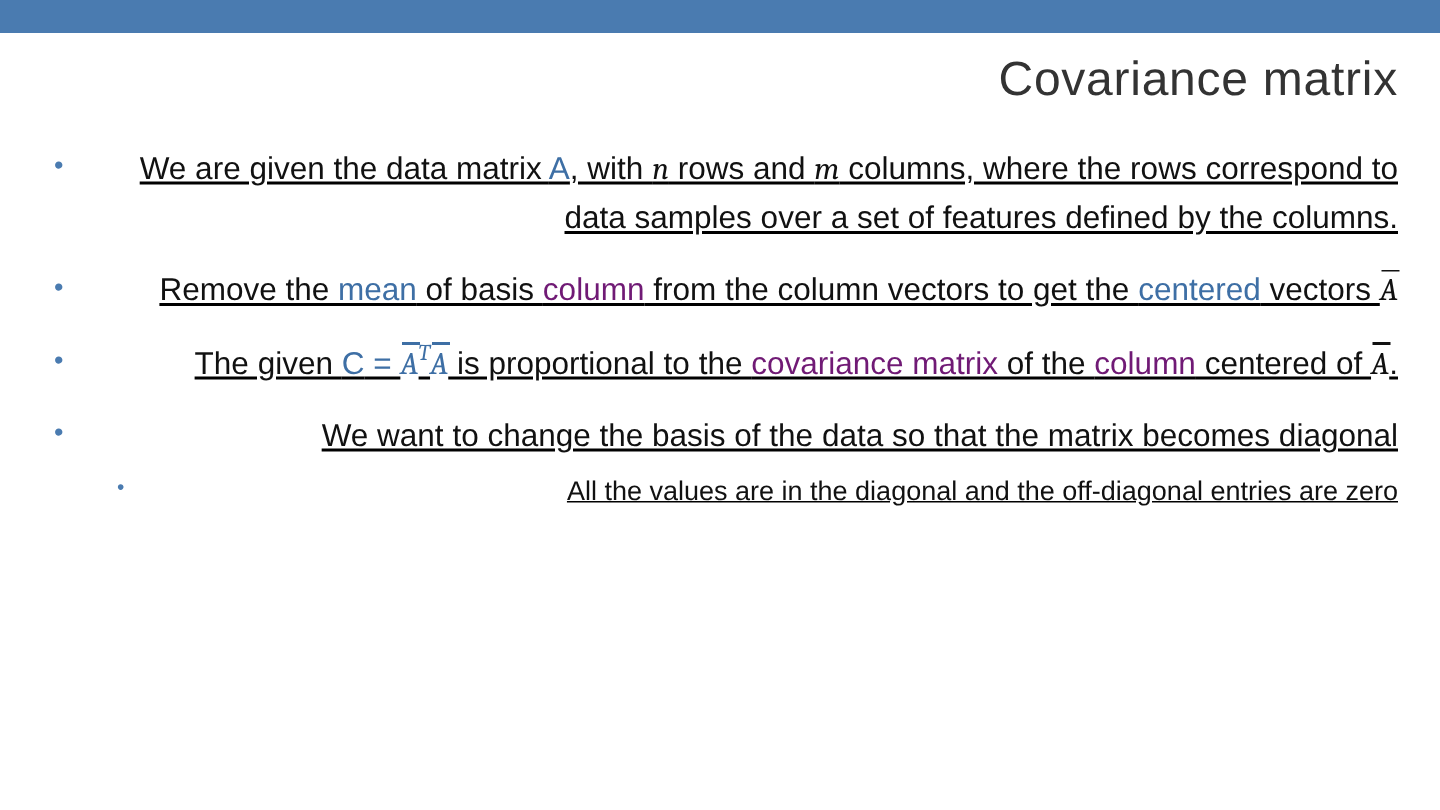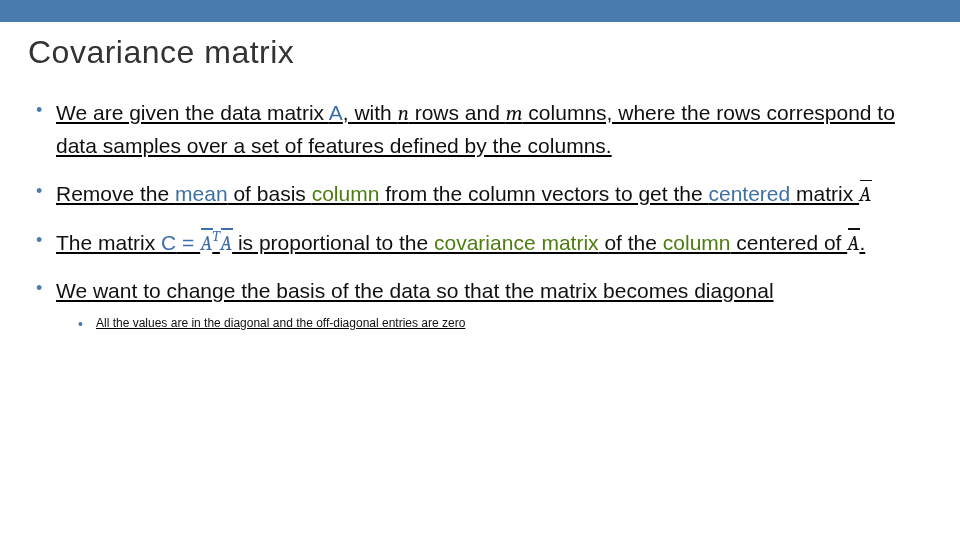--- a/index.html
+++ b/index.html
@@ -1,15 +1,15 @@
 <!DOCTYPE html>
 <html><head>
 <meta charset="utf-8">
 <style>
-  * { margin: 0; padding: 0; box-sizing: border-box; }
+  * { margin: 0; padding: 0; box-sizing: border-box; text-align: right; }
   body {
     width: 960px;
     height: 540px;
     background: #ffffff;
     font-family: Arial, Helvetica, sans-serif;
     overflow: hidden;
   }
   .top-bar {
     width: 100%;
     height: 22px;
@@ -47,34 +47,34 @@
     font-size: 18px;
   }
   ul.sub {
     list-style: none;
     padding-left: 22px;
     margin-top: 6px;
   }
   ul.sub > li {
     position: relative;
     padding-left: 18px;
-    font-size: 12px;
+    font-size: 18px;
     line-height: 1.5;
     color: #111;
   }
   ul.sub > li::before {
     content: "•";
     position: absolute;
     left: 0;
     top: 0;
     color: #4a7bb0;
     font-size: 14px;
   }
   .c-blue { color: #3e6fa5; }
-  .c-orange { color: #4d7c0f; }
+  .c-orange { color: #701a75; }
   .math {
     font-family: "Cambria Math", Cambria, "Times New Roman", serif;
     font-style: italic;
   }
   .abar {
     font-family: "Cambria Math", Cambria, "Times New Roman", serif;
     font-style: italic;
     position: relative;
     display: inline-block;
   }
@@ -97,25 +97,25 @@
 <div class="content">
   <h1 class="title">Covariance matrix</h1>
 
   <ul class="bullets">
 
     <li>
       <span>We are given the data matrix </span><span class="c-blue">A</span><span>, with </span><span class="math">n</span><span> rows and </span><span class="math">m</span><span> columns, where the rows correspond to data samples over a set of features defined by the columns.</span>
     </li>
 
     <li>
-      <span>Remove the </span><span class="c-blue">mean</span><span> of basis </span><span class="c-orange">column</span><span> from the column vectors to get the </span><span class="c-blue">centered</span><span> matrix </span><span class="abar">A</span>
+      <span>Remove the </span><span class="c-blue">mean</span><span> of basis </span><span class="c-orange">column</span><span> from the column vectors to get the </span><span class="c-blue">centered</span><span> vectors </span><span class="abar">A</span>
     </li>
 
     <li>
-      <span>The matrix </span><span class="c-blue">C</span><span class="c-blue"> = </span><span class="abar c-blue">A</span><span class="sup c-blue">T</span><span class="abar c-blue">A</span><span> is proportional to the </span><span class="c-orange">covariance matrix</span><span> of the </span><span class="c-orange">column</span><span> centered of </span><span class="abar">A</span><span>.</span>
+      <span>The given </span><span class="c-blue">C</span><span class="c-blue"> = </span><span class="abar c-blue">A</span><span class="sup c-blue">T</span><span class="abar c-blue">A</span><span> is proportional to the </span><span class="c-orange">covariance matrix</span><span> of the </span><span class="c-orange">column</span><span> centered of </span><span class="abar">A</span><span>.</span>
     </li>
 
     <li>
       <span>We want to change the basis of the data so that the matrix becomes diagonal</span>
       <ul class="sub">
         <li>
           <span>All the values are in the diagonal and the off-diagonal entries are zero</span>
         </li>
       </ul>
     </li>

